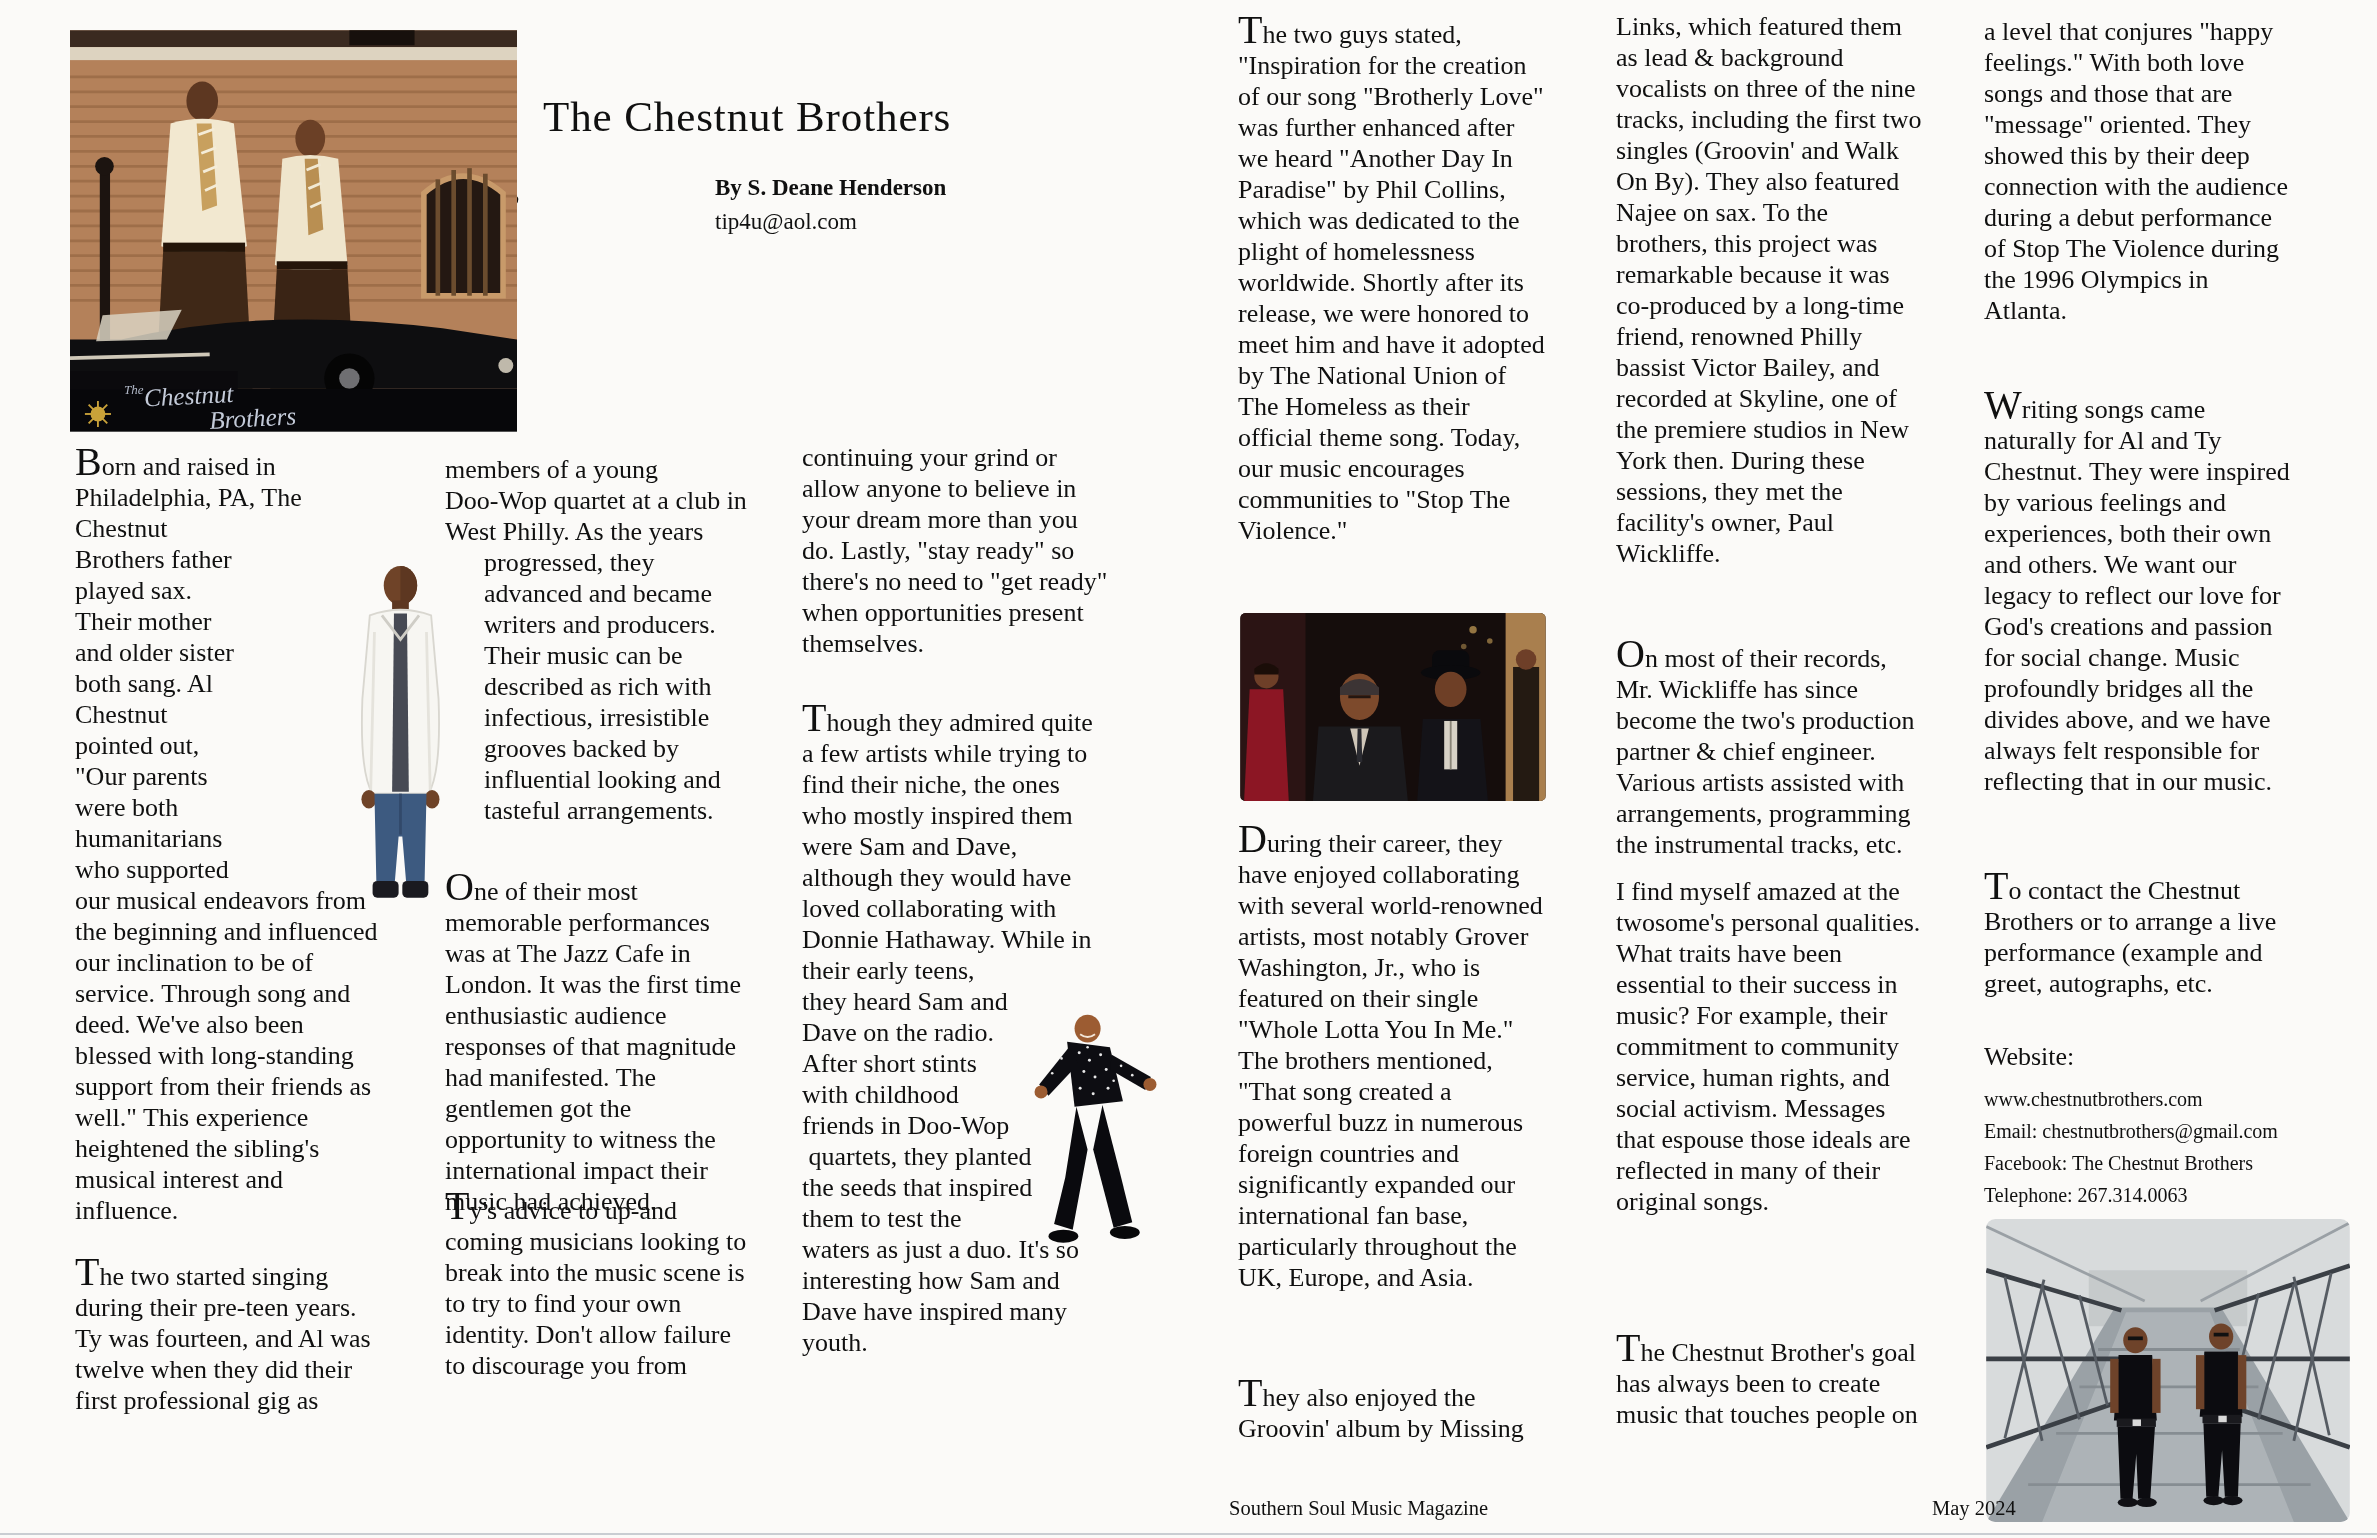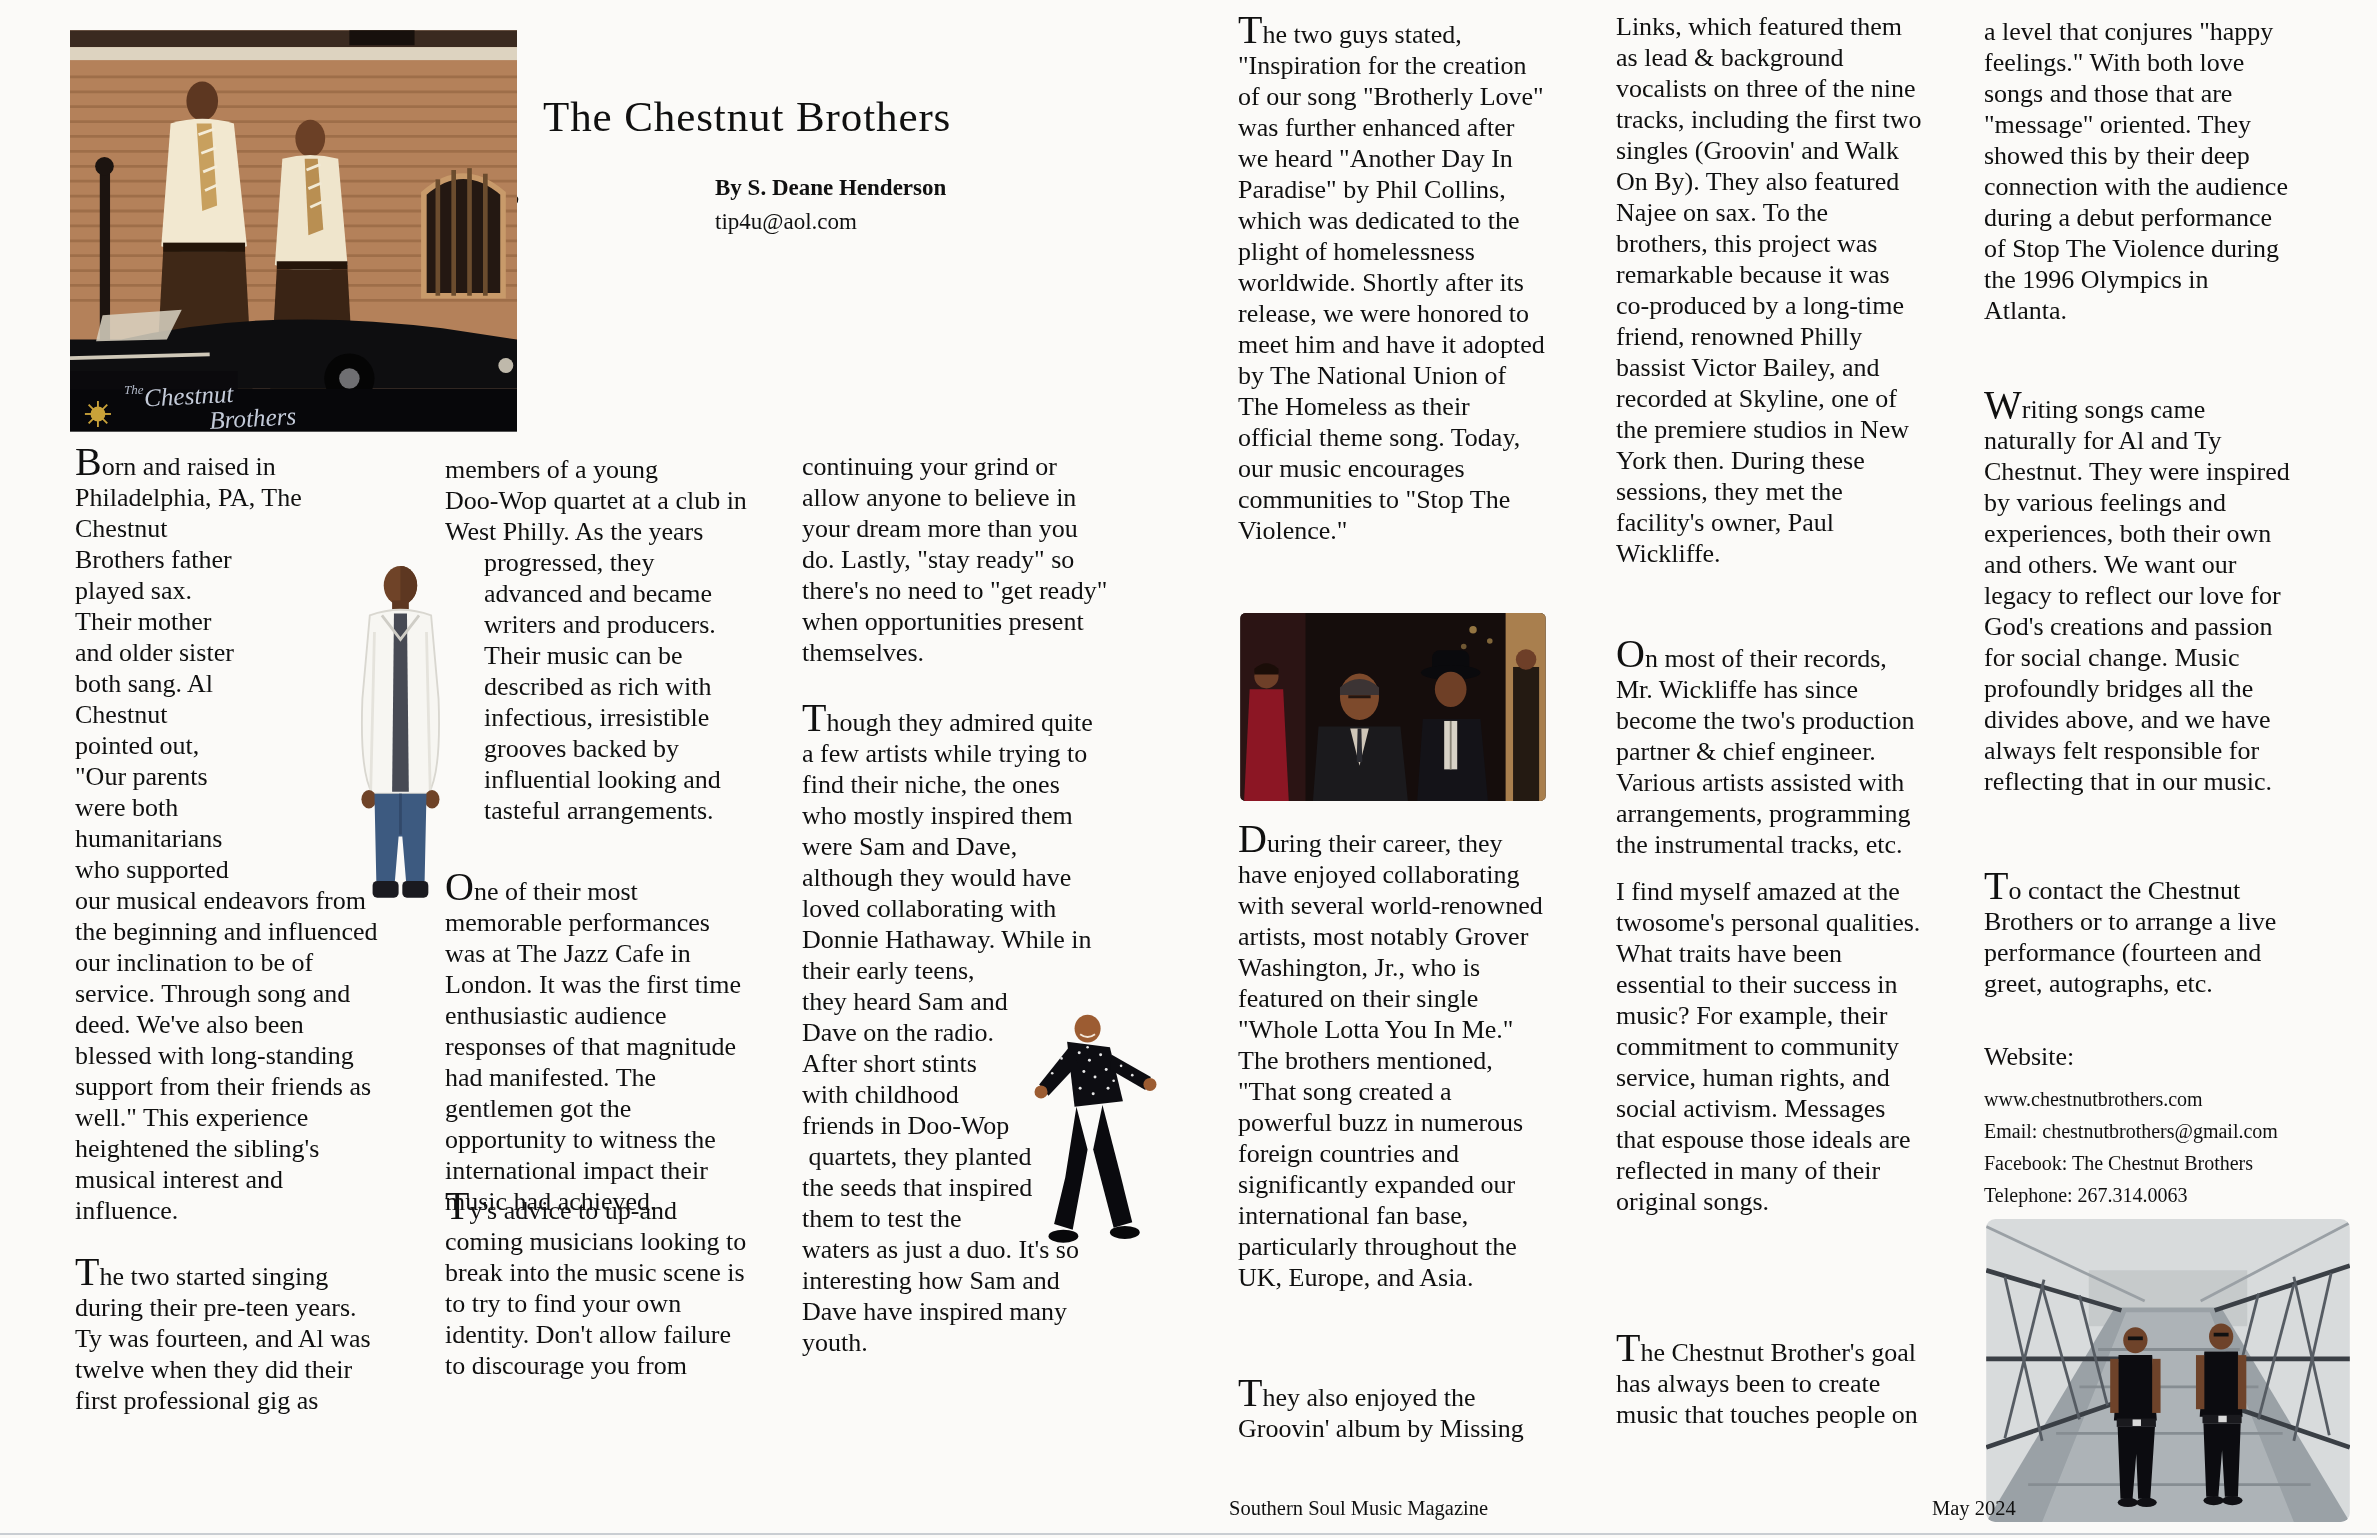--- a/index.html
+++ b/index.html
@@ -299,21 +299,21 @@
 opportunity to witness the
 international impact their
 music had achieved.</span></div>
   <div class="para" style="left:445px;top:1193px;width:345px"><span class="ini">T</span><span>y's advice to up-and
 coming musicians looking to
 break into the music scene is
 to try to find your own
 identity. Don't allow failure
 to discourage you from</span></div>
 
-  <div class="para" style="left:802px;top:449px;width:373px"><span class="ini"></span><span>continuing your grind or
+  <div class="para" style="left:802px;top:440px;width:373px"><span class="ini"></span><span>continuing your grind or
 allow anyone to believe in
 your dream more than you
 do. Lastly, "stay ready" so
 there's no need to "get ready"
 when opportunities present
 themselves.</span></div>
   <div class="para" style="left:802px;top:705px;width:373px"><span class="ini">T</span><span>hough they admired quite
 a few artists while trying to
 find their niche, the ones
 who mostly inspired them
@@ -428,21 +428,21 @@
 and others. We want our
 legacy to reflect our love for
 God's creations and passion
 for social change. Music
 profoundly bridges all the
 divides above, and we have
 always felt responsible for
 reflecting that in our music.</span></div>
   <div class="para" style="left:1984px;top:873px;width:382px"><span class="ini">T</span><span>o contact the Chestnut
 Brothers or to arrange a live
-performance (fourteen and
+performance (example and
 greet, autographs, etc.</span></div>
 
   <div class="weblabel">Website:</div>
   <div class="contact-small">www.chestnutbrothers.com
 Email: chestnutbrothers@gmail.com
 Facebook: The Chestnut Brothers
 Telephone: 267.314.0063</div>
 
   <div class="footer" style="left:1229px;top:1497px">Southern Soul Music Magazine</div>
   <div class="footer" style="left:1932px;top:1497px">May 2024</div>

